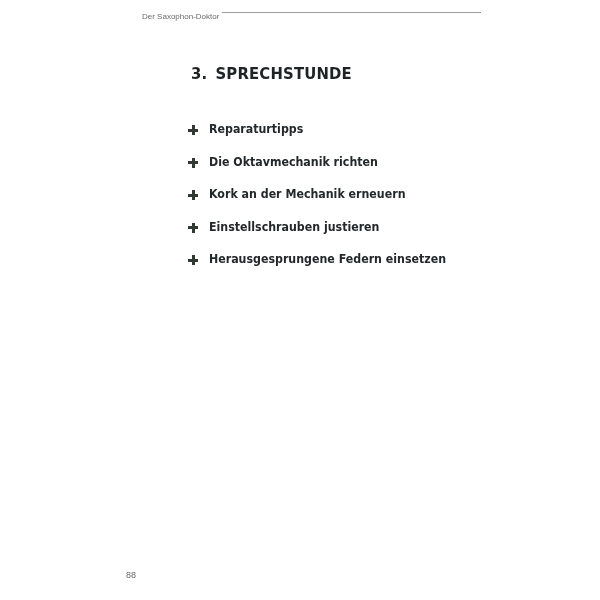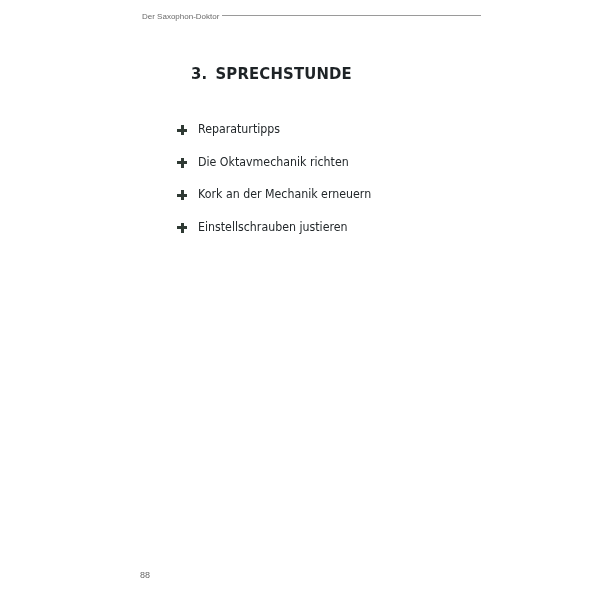--- a/index.html
+++ b/index.html
@@ -16,21 +16,21 @@
       height: 600px;
       background: #ffffff;
       font-family: "DejaVu Sans", sans-serif;
     }
     .running-header {
       position: absolute;
       left: 142px;
       top: 12px;
       width: 339px;
       display: flex;
-      align-items: center;
+      align-items: flex-start;
       font-family: "Liberation Sans", sans-serif;
       font-size: 8px;
       color: #6a6a6a;
     }
     .running-header .rule {
       flex: 1;
       height: 0;
       border-bottom: 1px solid #9a9a9a;
       margin-left: 3px;
       margin-bottom: 2px;
@@ -44,25 +44,26 @@
       font-weight: bold;
       color: #1e2326;
       letter-spacing: 0.2px;
       white-space: nowrap;
       transform: scaleX(0.9);
       transform-origin: left center;
     }
     .chapter-title .num { margin-right: 9px; }
     .toc-list {
       position: absolute;
-      left: 177px;
+      left: 188px;
       top: 122px;
       margin: 0;
       padding: 0;
       list-style: none;
+      font-weight: bold;
     }
     .toc-item {
       position: relative;
       display: flex;
       align-items: flex-start;
       height: 32.5px;
     }
     .toc-item.two-line { height: 48px; }
     .plus-icon {
       position: relative;
@@ -84,21 +85,21 @@
       font-size: 12px;
       line-height: 15px;
       color: #23282b;
       white-space: nowrap;
       transform: scaleX(0.92);
       transform-origin: left center;
     }
     .toc-label .line { display: block; }
     .page-number {
       position: absolute;
-      left: 140px;
+      left: 126px;
       top: 570px;
       font-family: "Liberation Sans", sans-serif;
       font-size: 9px;
       color: #666666;
     }
   </style>
 </head>
 <body>
 
 <div class="page">
@@ -130,17 +131,23 @@
       <span class="toc-label">
           <span class="line">Kork an der Mechanik erneuern</span>
         </span>
     </li>
     <li class="toc-item">
       <span class="plus-icon"></span>
       <span class="toc-label">
           <span class="line">Einstellschrauben justieren</span>
         </span>
     </li>
+    <li class="toc-item">
+      <span class="plus-icon"></span>
+      <span class="toc-label">
+          <span class="line">Herausgesprungene Federn einsetzen</span>
+        </span>
+    </li>
   </ul>
 
   <div class="page-number">88</div>
 
 </div>
 
 </body></html>

